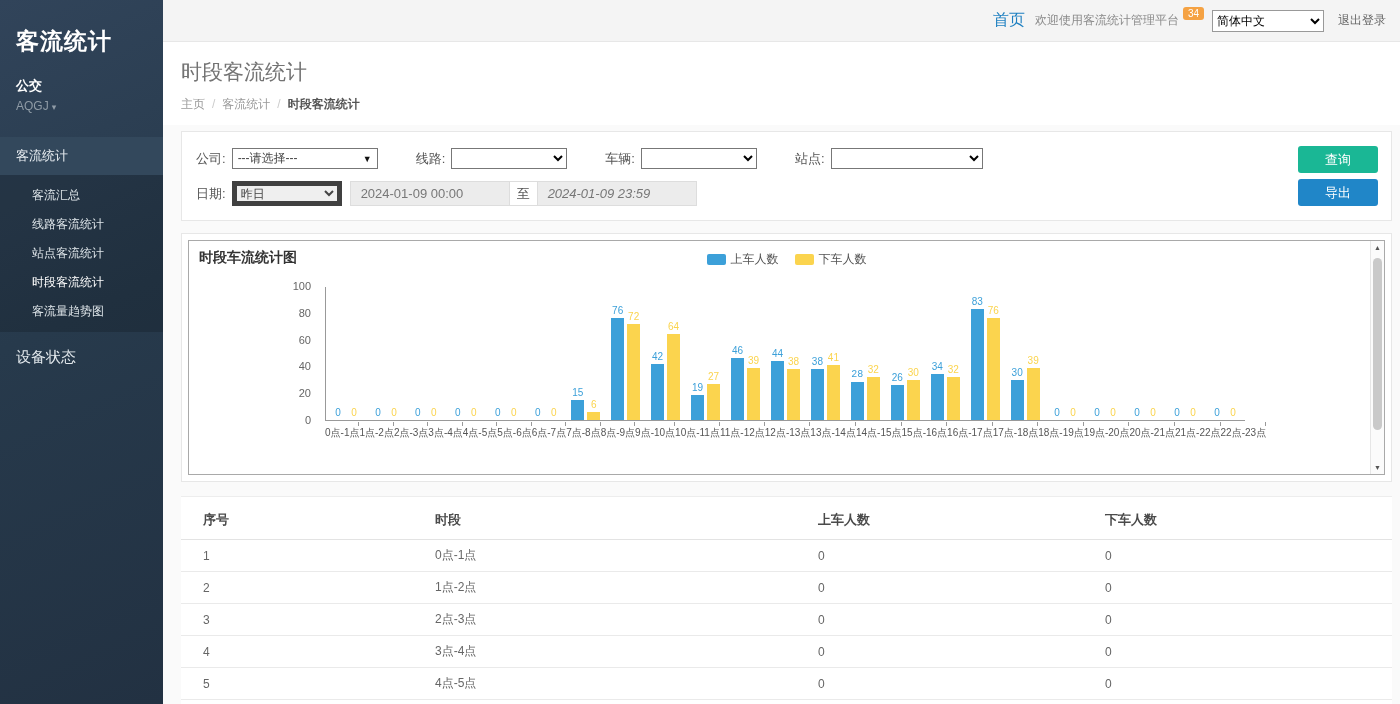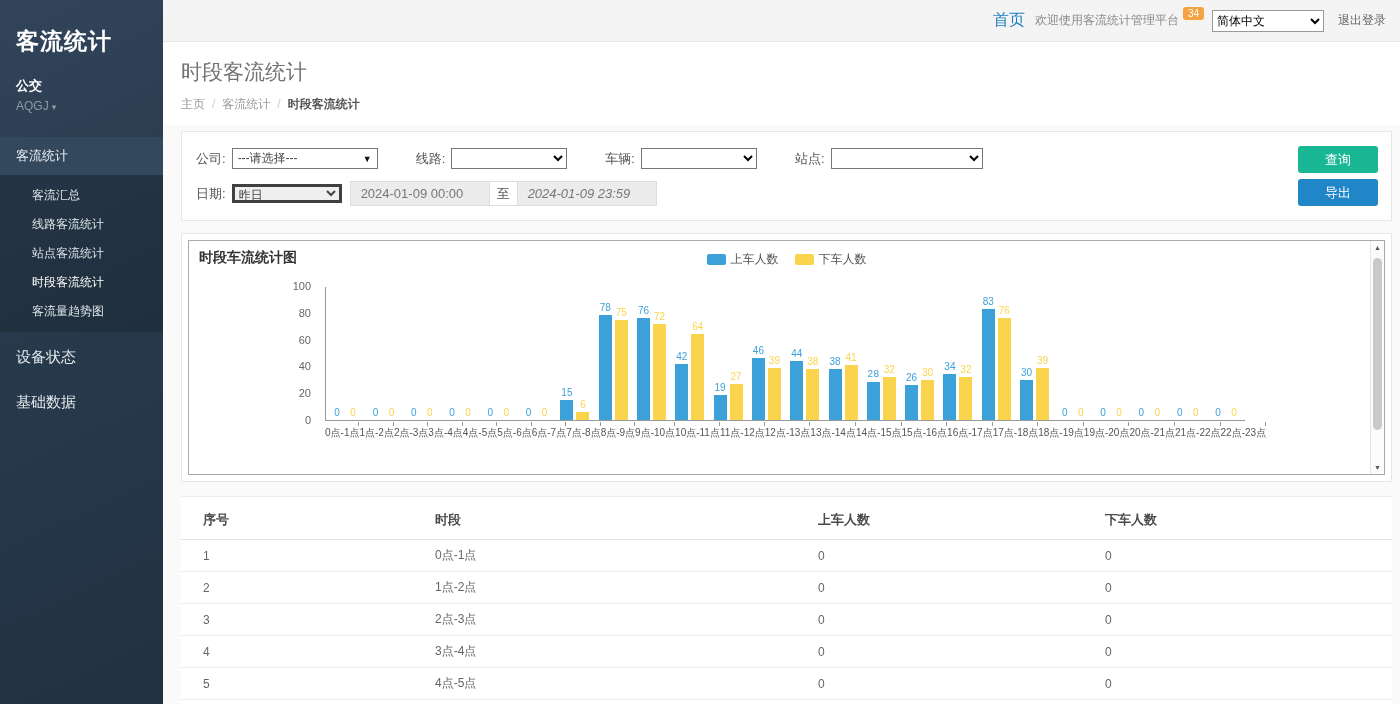--- a/index.html
+++ b/index.html
@@ -46,23 +46,23 @@
   .frow { display:flex; align-items:center; }
   .frow + .frow { margin-top:12px; }
   .flabel { font-size:13px; color:#555; margin-right:6px; }
   .fgroup { display:flex; align-items:center; margin-right:38px; }
   .sel-custom { width:146px; height:21px; border:1px solid #777; background:#fff;
     display:flex; align-items:center; justify-content:space-between; padding:0 5px; font-size:12px; color:#444; cursor:pointer; }
   .sel-custom .tri { font-size:9px; color:#111; }
   select.plain { height:21px; border:1px solid #777; background:#fff; font-size:12px;
     font-family:"Liberation Sans","DejaVu Sans",sans-serif; }
   .w115 { width:116px; } .w150 { width:152px; }
-  select.date-preset { width:110px; height:19px; border:3px solid #404040; font-size:12px; color:#444;
+  select.date-preset { width:110px; height:25px; border:5px solid #404040; font-size:12px; color:#444;
     font-family:"Liberation Sans","DejaVu Sans",sans-serif; }
-  .date-box { width:140px; height:25px; background:#ececec; border:1px solid #ddd;
+  .date-box { width:160px; height:25px; background:#ececec; border:1px solid #ddd;
     font-size:13px; color:#777; display:flex; align-items:center; padding-left:10px; margin-left:8px;text-align:right; }
   .to-box { width:27px; height:25px; background:#fff; border:1px solid #ddd; border-left:none; border-right:none;
     font-size:13px; color:#555; display:flex; align-items:center; justify-content:center; }
   .date-box.second { margin-left:0;font-style:italic; }
   .btn { position:absolute; right:13px; width:80px; height:27px; border:none; border-radius:3px;
     color:#fff; font-size:13px; cursor:pointer; font-family:"Liberation Sans","DejaVu Sans",sans-serif; }
   .btn-query { top:14px; background:#1ab795; }
   .btn-export { top:47px; background:#2086c8; }
 
   
@@ -115,21 +115,20 @@
       <div class="menu-parent">客流统计</div>
       <div class="submenu">
           <div class="sub-item">客流汇总</div>
           <div class="sub-item">线路客流统计</div>
           <div class="sub-item">站点客流统计</div>
           <div class="sub-item" style="color: rgb(255, 255, 255);">时段客流统计</div>
           <div class="sub-item">客流量趋势图</div>
         </div>
       <div>
           <div class="other-item">设备状态</div>
-          <div class="other-item">基础数据</div>
         </div>
     </nav>
   </aside>
 
   <main class="main">
 
     <header class="topbar">
       <a class="home">首页</a>
       <span class="welcome">欢迎使用客流统计管理平台</span>
       <span class="badge">34</span>
@@ -270,30 +269,20 @@
                   <div class="barval" style="color: rgb(60, 160, 217);">15</div>
                   <div class="bar" style="background: rgb(60, 160, 217); height: 20.1px;"></div>
                 </div>
                 <div class="barcol">
                   <div class="barval" style="color: rgb(251, 212, 78);">6</div>
                   <div class="bar" style="background: rgb(251, 212, 78); height: 8.04px;"></div>
                 </div>
               </div>
               <div class="cat">
                 <div class="barcol">
-                  <div class="barval" style="color: rgb(60, 160, 217);">78</div>
-                  <div class="bar" style="background: rgb(60, 160, 217); height: 104.52px;"></div>
-                </div>
-                <div class="barcol">
-                  <div class="barval" style="color: rgb(251, 212, 78);">75</div>
-                  <div class="bar" style="background: rgb(251, 212, 78); height: 100.5px;"></div>
-                </div>
-              </div>
-              <div class="cat">
-                <div class="barcol">
                   <div class="barval" style="color: rgb(60, 160, 217);">76</div>
                   <div class="bar" style="background: rgb(60, 160, 217); height: 101.84px;"></div>
                 </div>
                 <div class="barcol">
                   <div class="barval" style="color: rgb(251, 212, 78);">72</div>
                   <div class="bar" style="background: rgb(251, 212, 78); height: 96.48px;"></div>
                 </div>
               </div>
               <div class="cat">
                 <div class="barcol">

